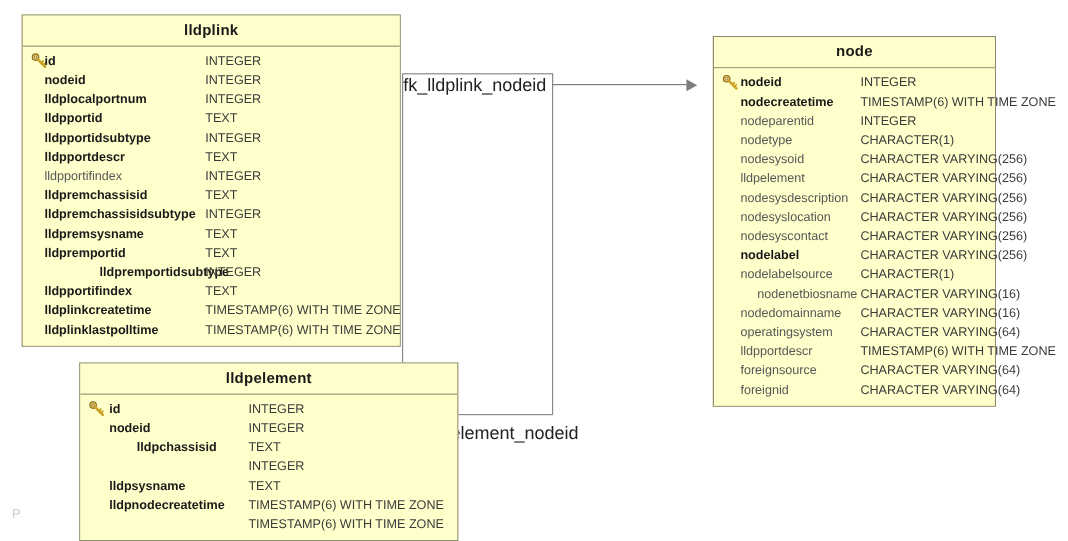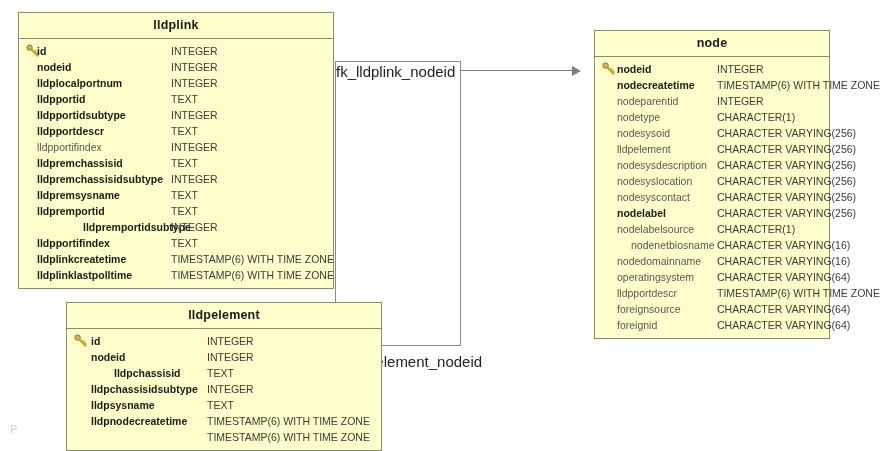--- a/index.html
+++ b/index.html
@@ -210,21 +210,20 @@
           </div>
           <div class="attr-row">
             <span class="attr-name req" style="left: 24px;">nodeid</span>
             <span class="attr-type" style="left: 140px;">INTEGER</span>
           </div>
           <div class="attr-row">
             <span class="attr-name req" style="left: 24px; padding-left: 23px;">lldpchassisid</span>
             <span class="attr-type" style="left: 140px;">TEXT</span>
           </div>
           <div class="attr-row">
-            <span class="attr-name req" style="left: 24px;">lldpchassisidsubtype</span>
             <span class="attr-type" style="left: 140px;">INTEGER</span>
           </div>
           <div class="attr-row">
             <span class="attr-name req" style="left: 24px;">lldpsysname</span>
             <span class="attr-type" style="left: 140px;">TEXT</span>
           </div>
           <div class="attr-row">
             <span class="attr-name req" style="left: 24px;">lldpnodecreatetime</span>
             <span class="attr-type" style="left: 140px;">TIMESTAMP(6) WITH TIME ZONE</span>
           </div>

